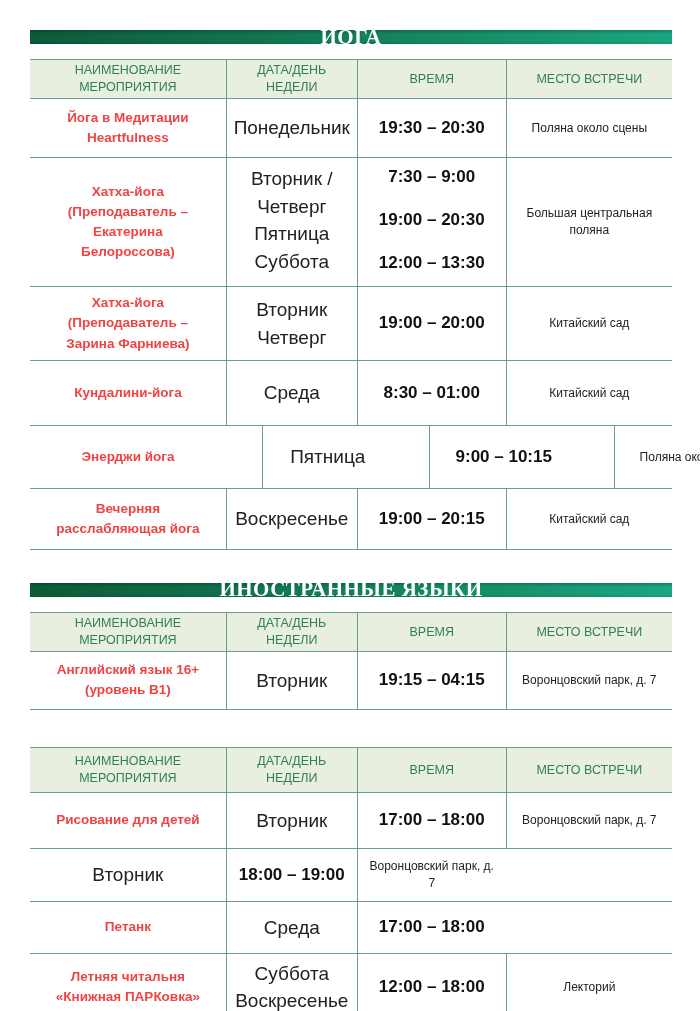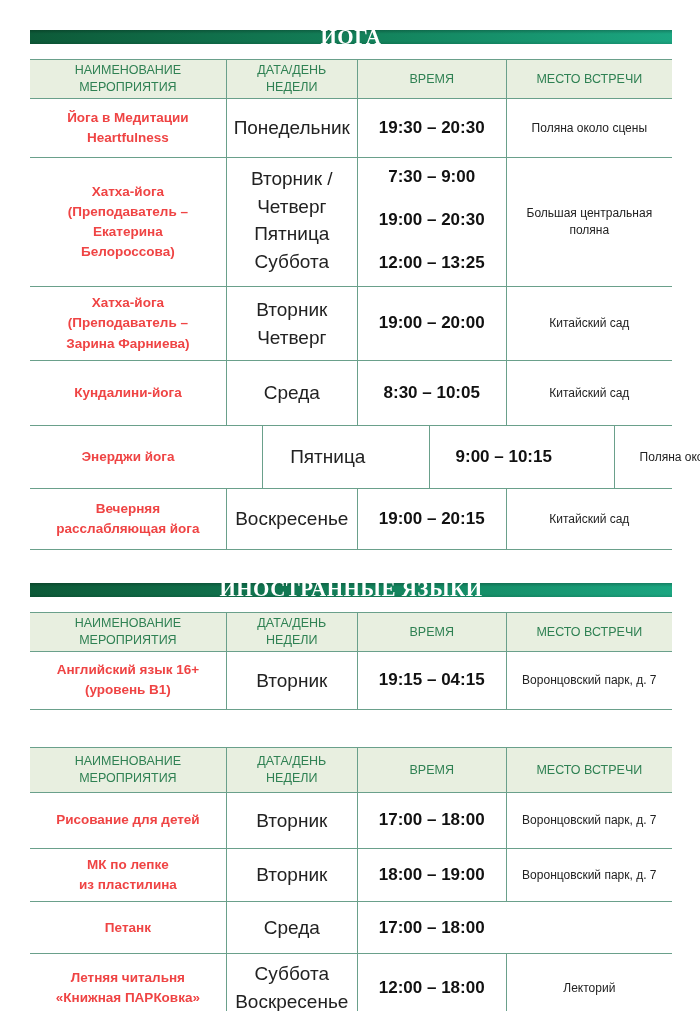--- a/index.html
+++ b/index.html
@@ -129,21 +129,21 @@
 Екатерина
 Белороссова)</div>
       <div class="cell day">
         <span>Вторник / Четверг</span>
         <span>Пятница</span>
         <span>Суббота</span>
       </div>
       <div class="cell time">
         <span>7:30 – 9:00</span>
         <span>19:00 – 20:30</span>
-        <span>12:00 – 13:25</span>
+        <span>12:00 – 13:30</span>
       </div>
       <div class="cell place">Большая центральная
 поляна</div>
     </div>
 
     <div class="row grid4 mh60">
       <div class="cell name">Хатха-йога
 (Преподаватель –
 Зарина Фарниева)</div>
       <div class="cell day">
@@ -155,21 +155,21 @@
       </div>
       <div class="cell place">Китайский сад</div>
     </div>
 
     <div class="row grid4 mh64">
       <div class="cell name">Кундалини-йога</div>
       <div class="cell day">
         <span>Среда</span>
       </div>
       <div class="cell time">
-        <span>8:30 – 10:05</span>
+        <span>8:30 – 01:00</span>
       </div>
       <div class="cell place">Китайский сад</div>
     </div>
 
     <div class="row grid4 mh62">
       <div class="cell name">Энерджи йога</div>
       <div class="cell day">
         <span>Пятница</span>
       </div>
       <div class="cell time">
@@ -230,22 +230,20 @@
       <div class="cell day">
         <span>Вторник</span>
       </div>
       <div class="cell time">
         <span>17:00 – 18:00</span>
       </div>
       <div class="cell place">Воронцовский парк, д. 7</div>
     </div>
 
     <div class="row grid4 mh52">
-      <div class="cell name">МК по лепке
-из пластилина</div>
       <div class="cell day">
         <span>Вторник</span>
       </div>
       <div class="cell time">
         <span>18:00 – 19:00</span>
       </div>
       <div class="cell place">Воронцовский парк, д. 7</div>
     </div>
 
     <div class="row grid4 mh51">

